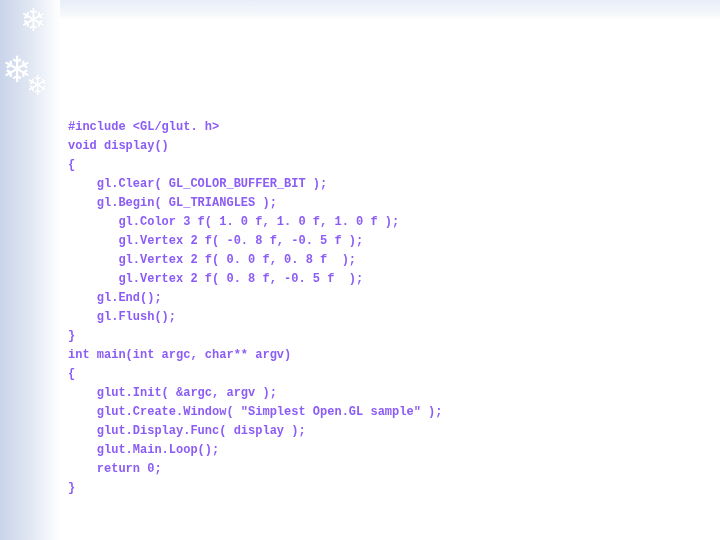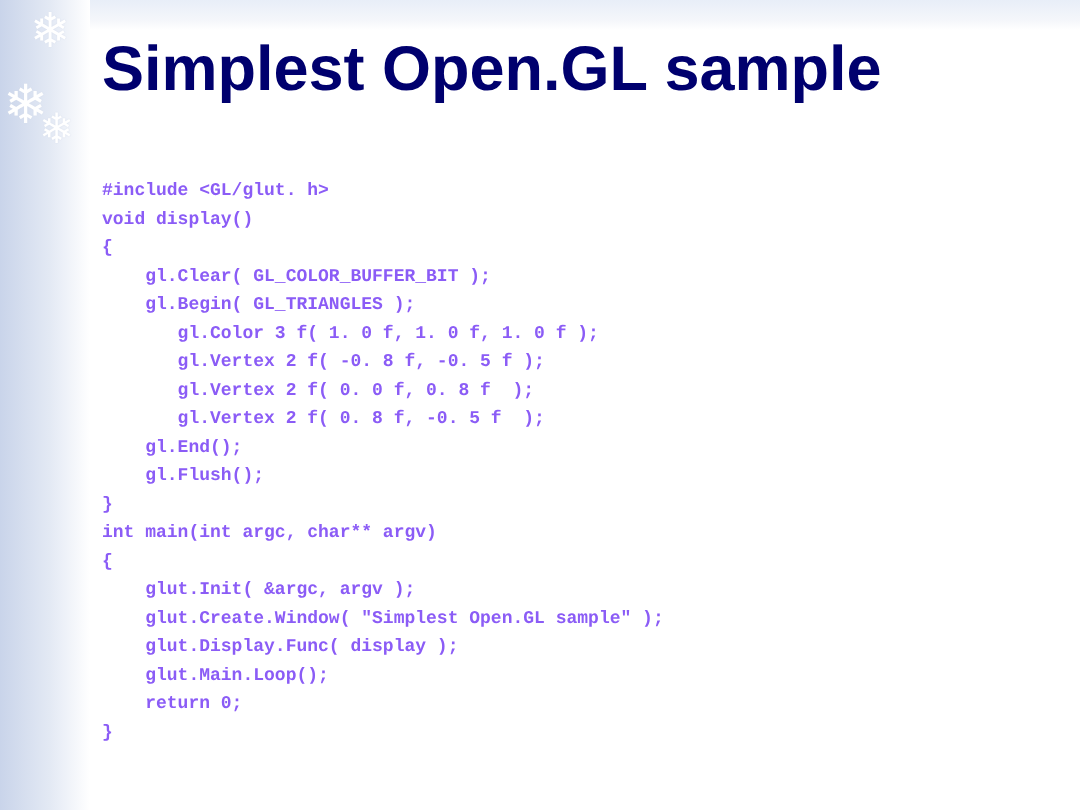--- a/index.html
+++ b/index.html
@@ -70,21 +70,20 @@
 </head>
 <body>
 
 <div class="slide">
   <div class="topband"></div>
   <div class="sidebar">
     <span class="flake f1">❄</span>
     <span class="flake f2">❄</span>
     <span class="flake f3">❄</span>
   </div>
-  <div class="title">Simplest Open.GL sample</div>
   <div class="codeblock">#include &lt;GL/glut. h&gt;
 void display()
 {
     gl.Clear( GL_COLOR_BUFFER_BIT );
     gl.Begin( GL_TRIANGLES );
        gl.Color 3 f( 1. 0 f, 1. 0 f, 1. 0 f );
        gl.Vertex 2 f( -0. 8 f, -0. 5 f );
        gl.Vertex 2 f( 0. 0 f, 0. 8 f  );
        gl.Vertex 2 f( 0. 8 f, -0. 5 f  );
     gl.End();

